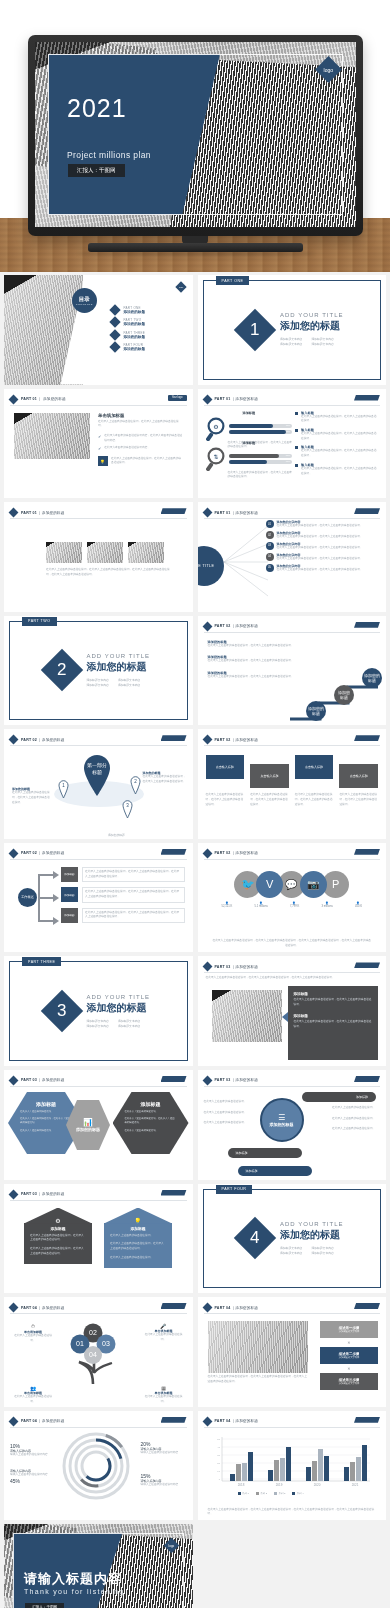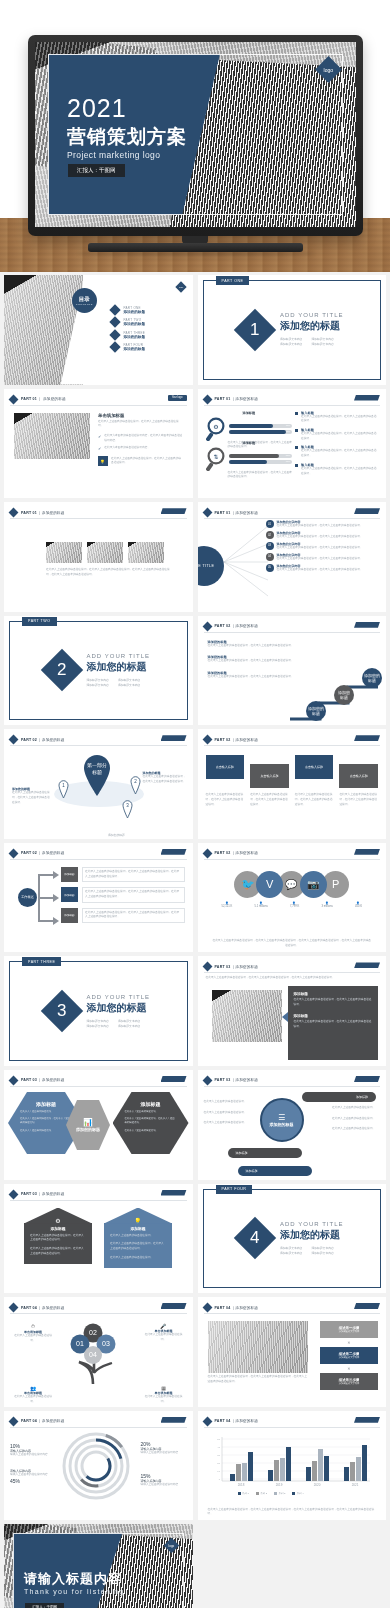--- a/index.html
+++ b/index.html
@@ -143,22 +143,21 @@
 
     <div class="tv-body">
       <div class="tv-screen">
         <div class="photo-bldg"></div>
         <div class="cover-panel"></div>
         <div class="slide-frame-line"></div>
         <div class="logo-diamond">
           <span>logo</span>
         </div>
         <div class="cover-year">2021</div>
-        <div class="cover-title">营销策划方案</div>
-        <div class="cover-sub">Project marketing logo</div>
+        <div class="cover-sub">Project millions plan</div>
         <div class="cover-tag">汇报人：千图网</div>
       </div>
     </div>
     <div class="tv-stand-neck"></div>
     <div class="tv-stand-base"></div>
     <div class="tv-stand-shadow"></div>
   </div>
 
   <div class="grid">
 

